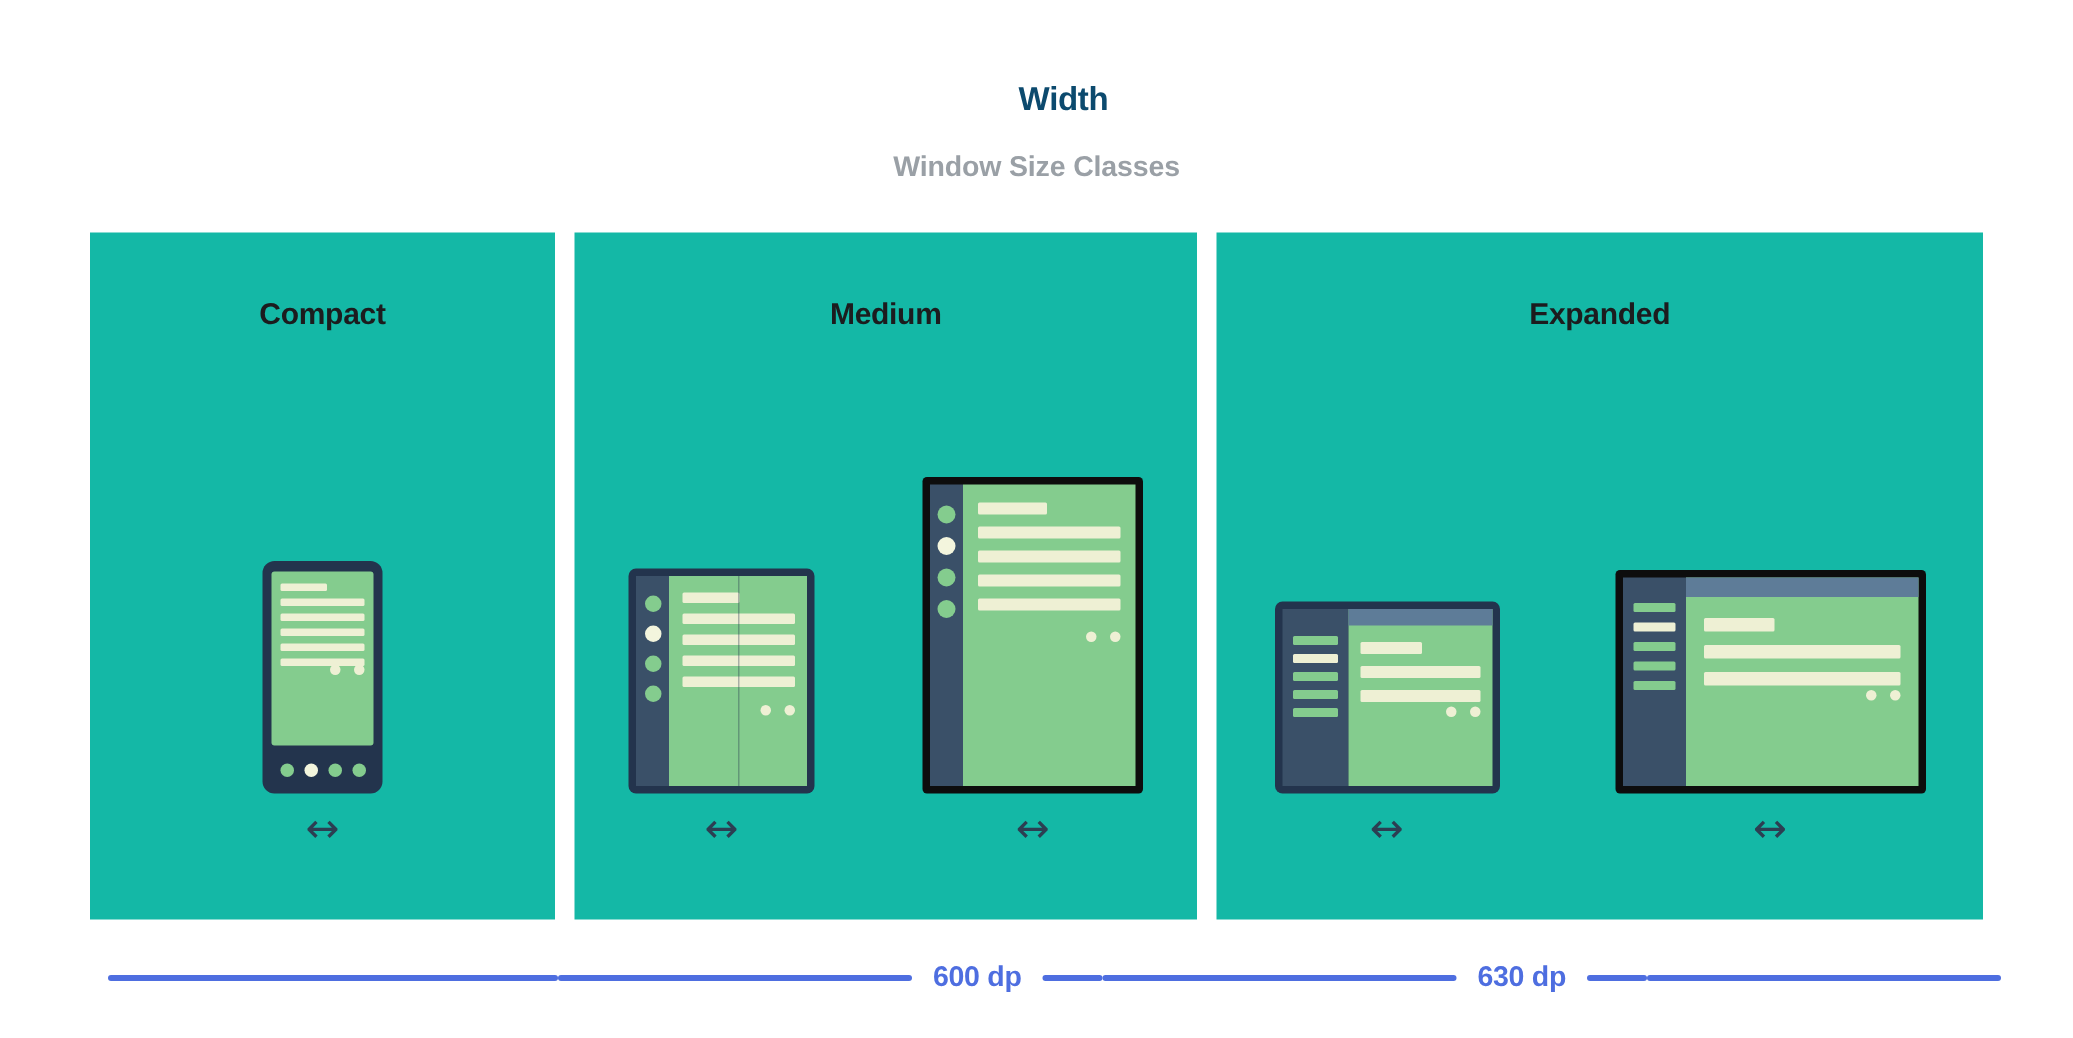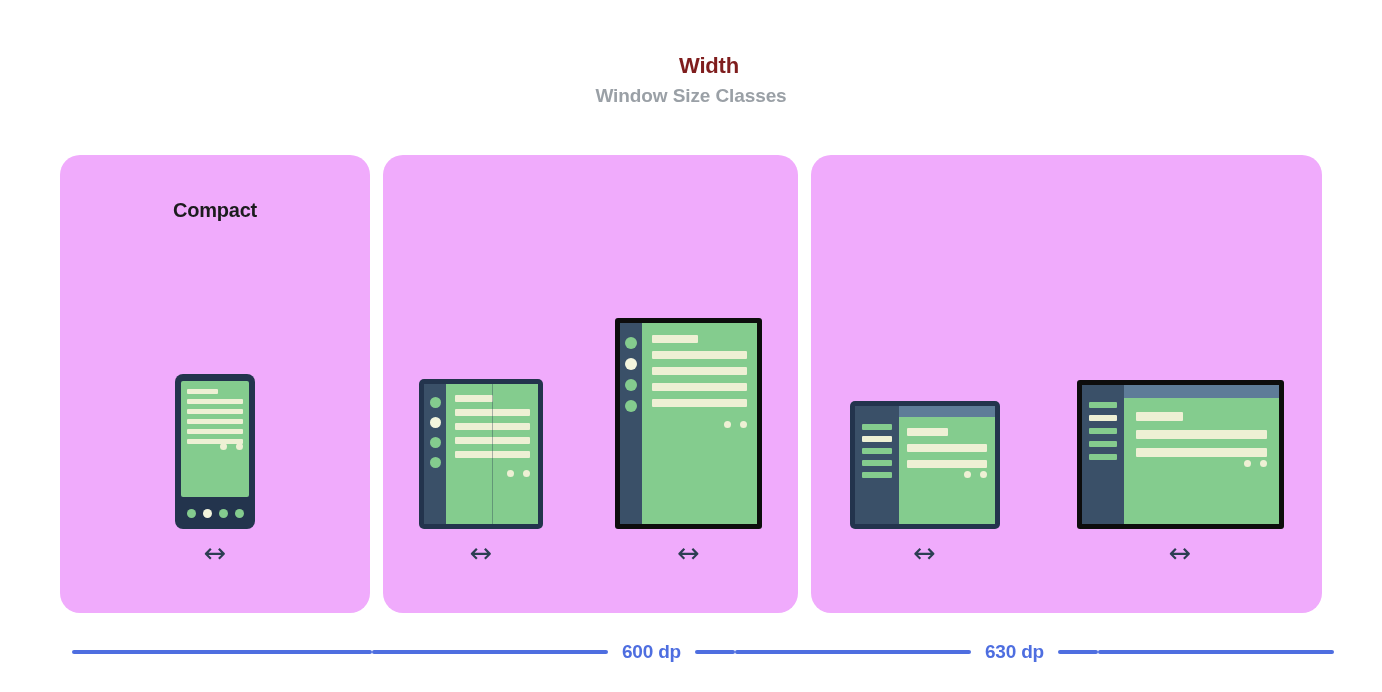--- a/index.html
+++ b/index.html
@@ -19,47 +19,47 @@
   .header {
     position: absolute;
     top: 52px;
     left: 0;
     width: 100%;
     text-align: center;
   }
   .header-title {
     font-size: 22px;
     font-weight: bold;
-    color: #7f1d1d;
+    color: #0c4a6e;
     letter-spacing: -0.2px;
     line-height: 28px;
     margin-left: 36px;
   }
   .header-subtitle {
-    margin-top: 4px;
+    margin-top: 20px;
     font-size: 19px;
     font-weight: bold;
     color: #9aa0a6;
     letter-spacing: -0.1px;
     line-height: 24px;
   }
 
   
   .panels {
     position: absolute;
     top: 155px;
     left: 60px;
     width: 1262px;
     height: 458px;
     display: flex;
     gap: 13px;
   }
   .panel {
-    background: #f0abfc;
-    border-radius: 20px;
+    background: #14b8a6;
+    border-radius: 0;
     position: relative;
     box-sizing: border-box;
   }
   .panel-compact  { width: 310px; }
   .panel-medium   { width: 415px; }
   .panel-expanded { width: 511px; }
 
   .panel-title {
     position: absolute;
     top: 44px;
@@ -354,20 +354,21 @@
               <span class="dot"></span>
             </div>
           </div>
         </div>
         <div class="arrow">↔</div>
       </div>
     </div>
   </div>
 
   <div class="panel panel-medium">
+    <div class="panel-title">Medium</div>
     <div class="device-row" style="justify-content: space-around;">
 
       <div class="device-slot">
         <div class="device-wrap">
           <div class="foldable">
             <div class="fold-rail">
               <span class="dot"></span>
               <span class="dot cream"></span>
               <span class="dot"></span>
               <span class="dot"></span>
@@ -411,20 +412,21 @@
             </div>
           </div>
         </div>
         <div class="arrow">↔</div>
       </div>
 
     </div>
   </div>
 
   <div class="panel panel-expanded">
+    <div class="panel-title">Expanded</div>
     <div class="device-row" style="justify-content: space-around;">
 
       <div class="device-slot">
         <div class="device-wrap">
           <div class="laptop">
             <div class="laptop-side">
               <div class="gbar sbar"></div>
               <div class="bar sbar"></div>
               <div class="gbar sbar"></div>
               <div class="gbar sbar"></div>

